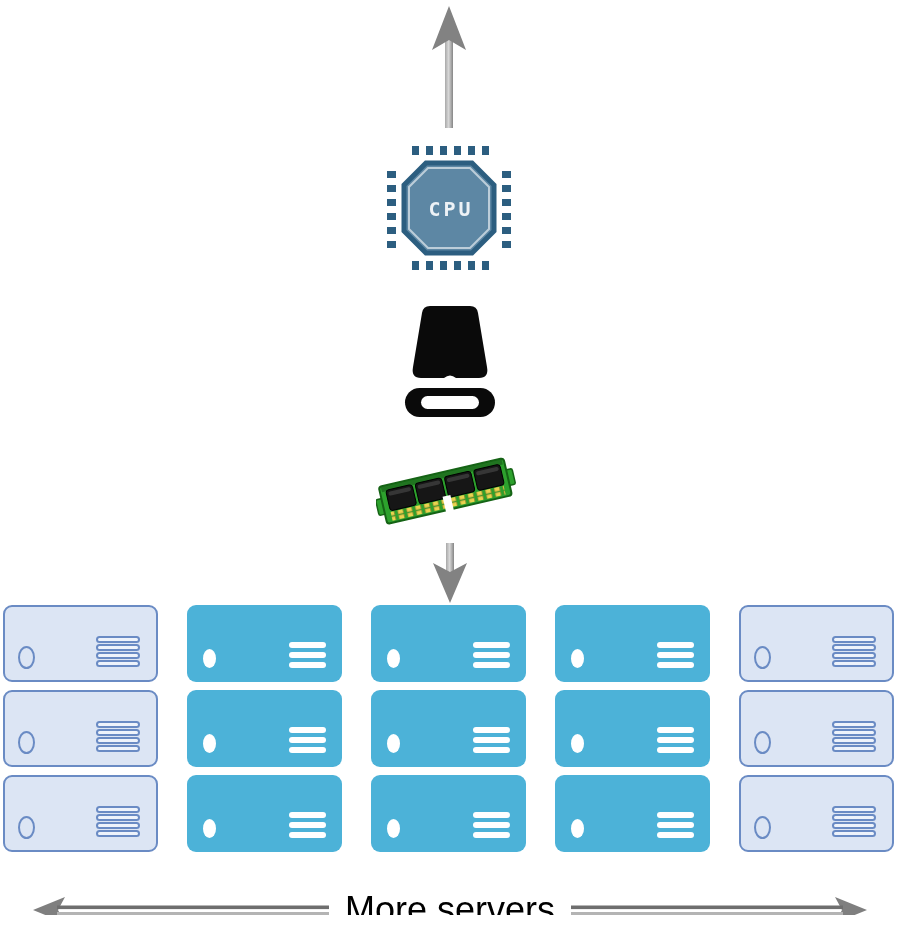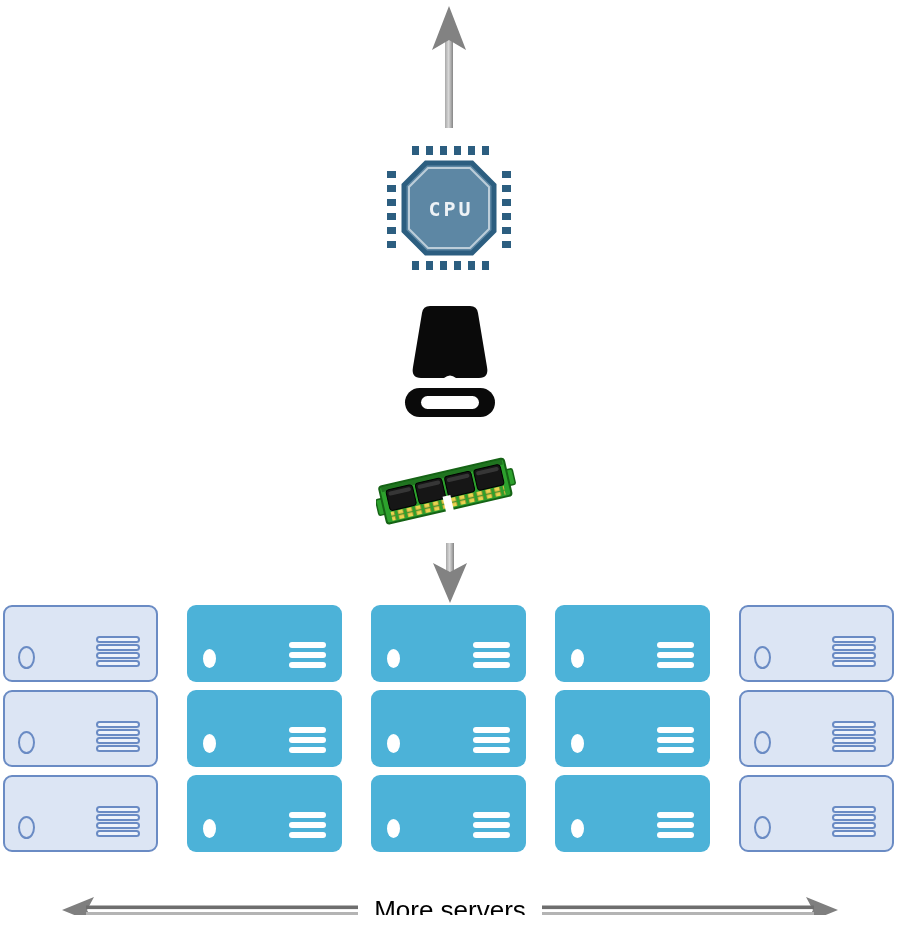--- a/index.html
+++ b/index.html
@@ -89,21 +89,21 @@
     left: 0;
     top: 884px;
     width: 900px;
     height: 52px;
     display: flex;
     align-items: center;
     justify-content: center;
     gap: 14px;
   }
   .bottom-label {
-    font-size: 26px;
+    font-size: 36px;
     color: var(--label_text, #000000);
     line-height: 1;
     white-space: nowrap;
   }
 </style>
 </head>
 <body>
 
 <div class="canvas">
 

